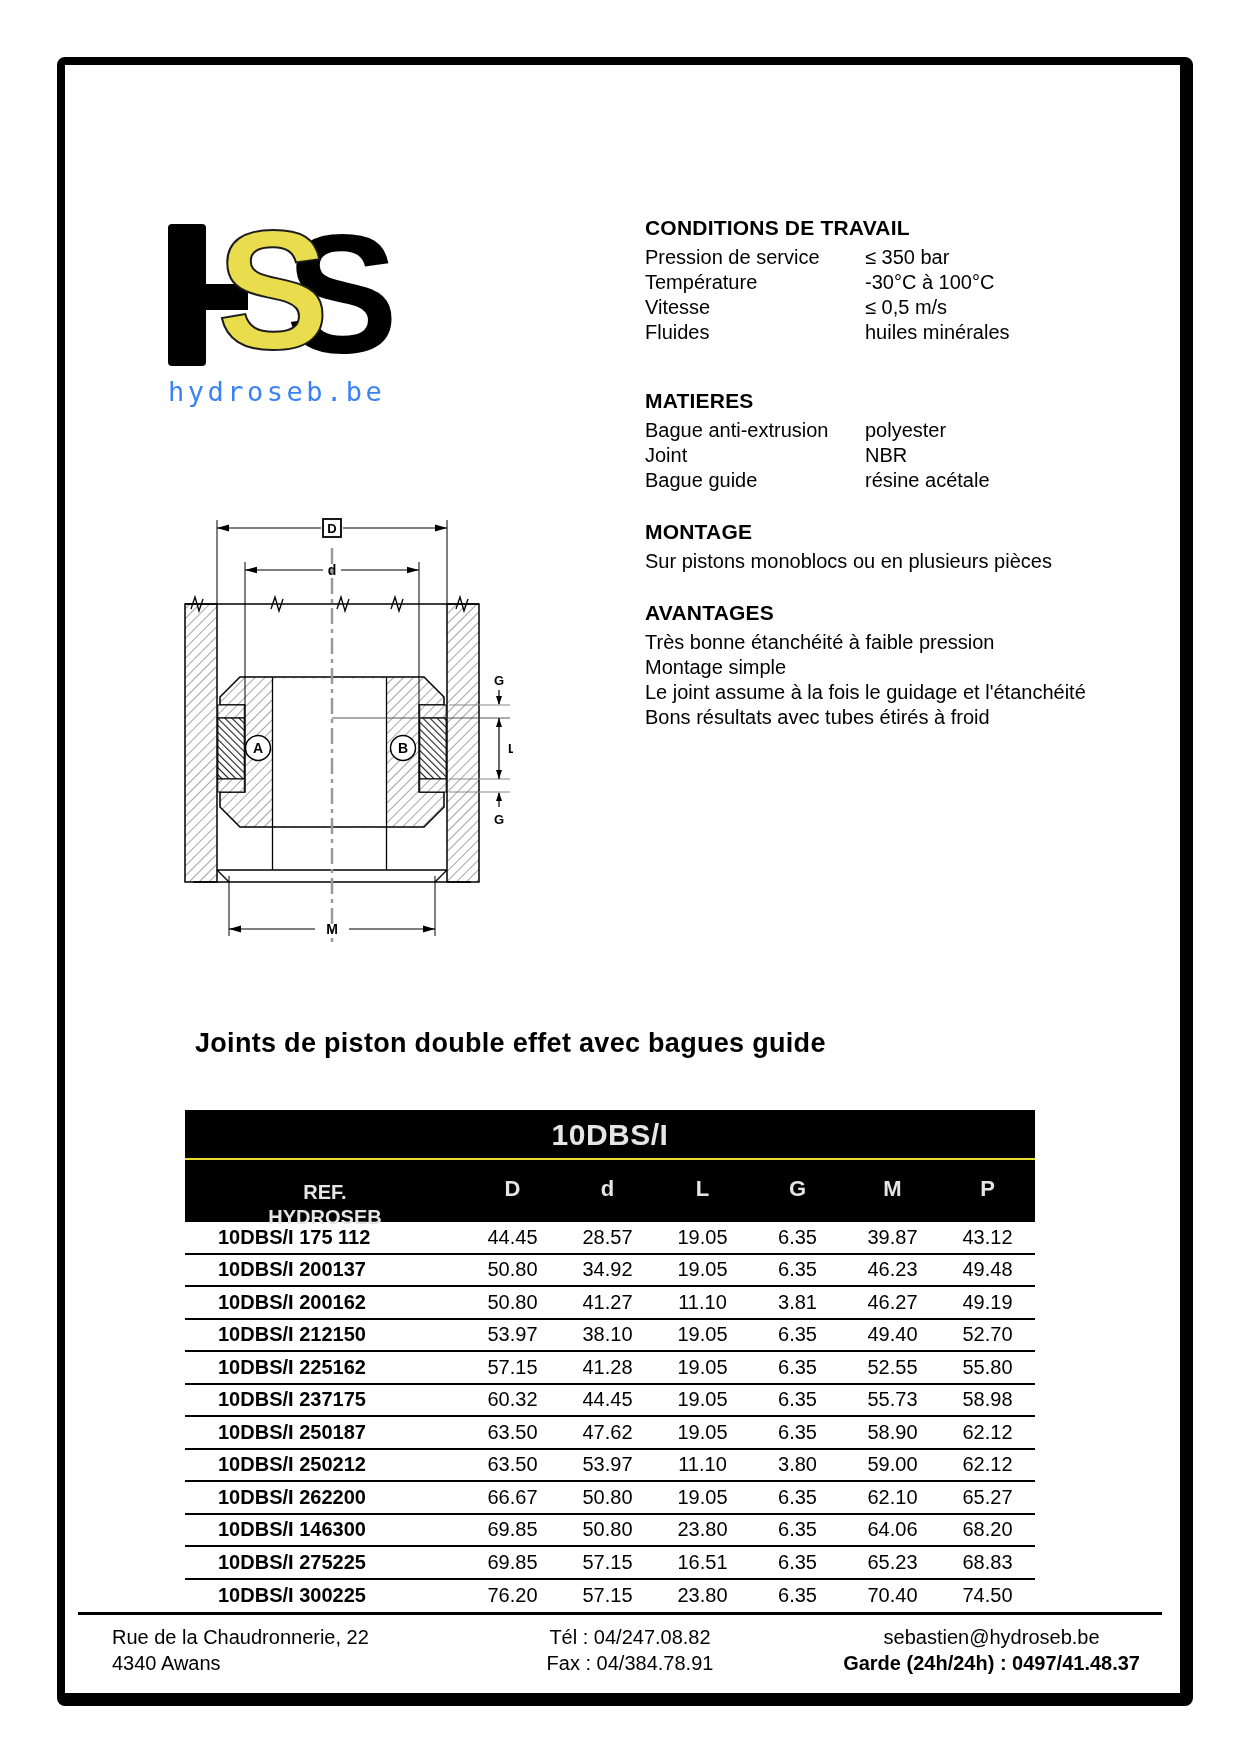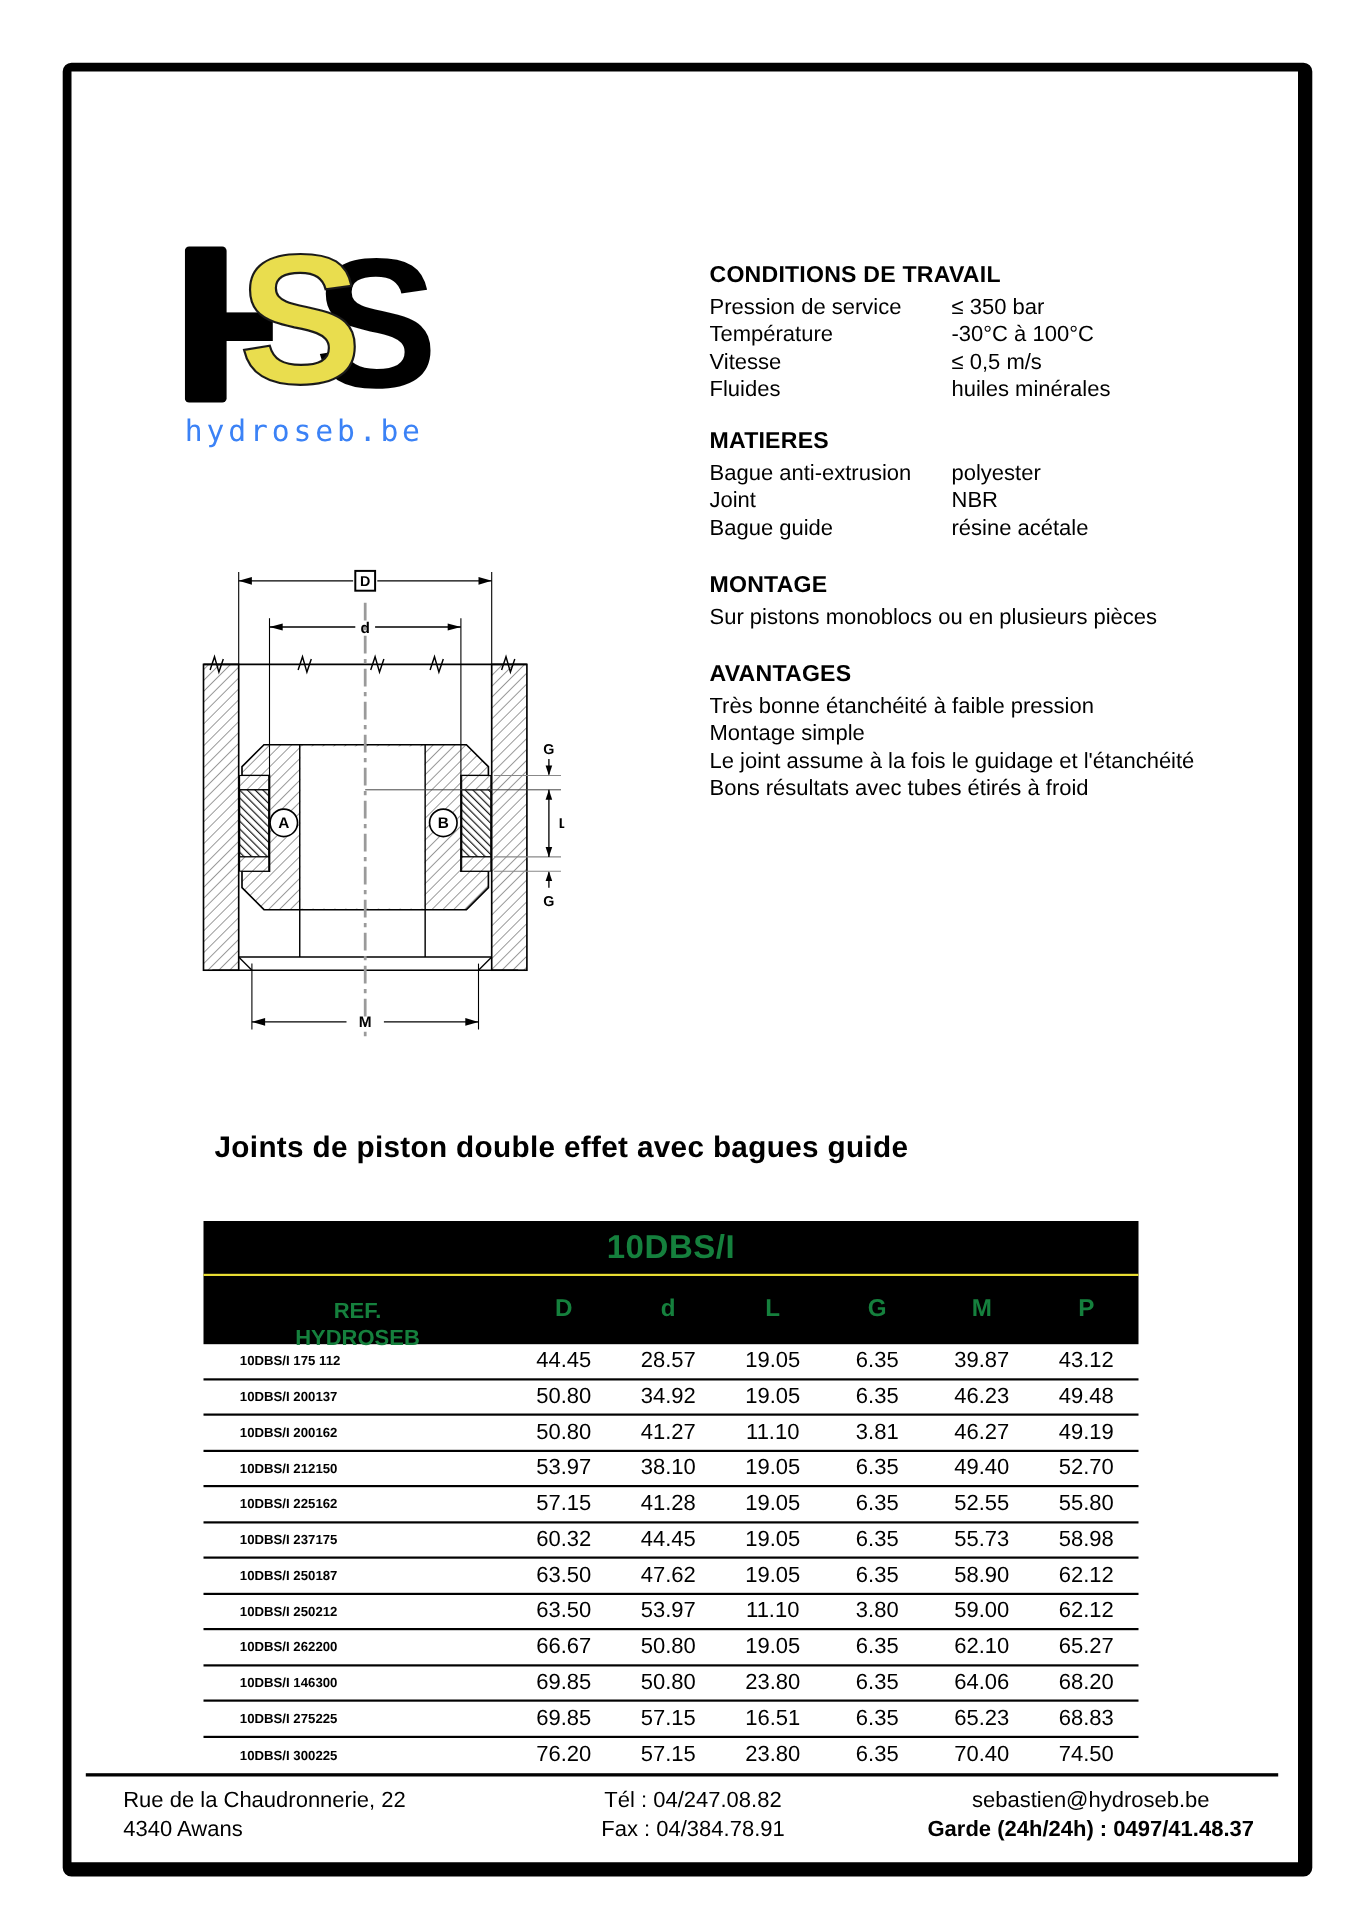--- a/index.html
+++ b/index.html
@@ -22,31 +22,31 @@
   .spec-row{display:flex;font-size:20px;line-height:25px}
   .spec-label{width:220px;flex:0 0 220px}
   .spec-value{flex:1}
   .text-line{font-size:20px;line-height:25px}
 
   
   .product-title{position:absolute;left:195px;top:1028px;font-size:27px;font-weight:bold;letter-spacing:.3px}
 
   
   .dtable{position:absolute;left:185px;top:1110px;width:850px}
-  .t-head{background:#000;color:#15803d}
+  .t-head{background:#000;color:#e5e5e5}
   .t-series{height:48px;line-height:50px;text-align:center;font-size:30px;font-weight:bold;letter-spacing:.5px}
   .t-rule{height:2px;background:#E8DC33}
   .t-sub{display:flex;height:62px}
   .t-refhead{width:280px;flex:0 0 280px;text-align:center;padding-top:20px;
     font-size:20px;font-weight:bold;line-height:25px}
   .t-cols{display:flex;flex:1}
   .t-col{width:95px;flex:0 0 95px;text-align:center;font-size:22px;font-weight:bold;line-height:58px}
   .t-row{display:flex;height:32.5px;align-items:center;border-bottom:2px solid #000}
   .t-row:last-child{border-bottom:none}
-  .t-ref{width:280px;flex:0 0 280px;padding-left:33px;font-size:12px;font-weight:bold;white-space:nowrap}
+  .t-ref{width:280px;flex:0 0 280px;padding-left:33px;font-size:20px;font-weight:bold;white-space:nowrap}
   .t-val{width:95px;flex:0 0 95px;text-align:center;font-size:20px}
 
   
   .footer-rule{position:absolute;left:78px;top:1612px;width:1084px;height:2.5px;background:#000}
   .footer{font-size:20px;line-height:26px}
   .footer .bold{font-weight:bold}
   .f-left{position:absolute;left:112px;top:1624px}
   .f-center{position:absolute;left:450px;top:1624px;width:360px;text-align:center}
   .f-right{position:absolute;right:99px;top:1624px;text-align:center}
 
@@ -60,21 +60,21 @@
 <div class="logo">
   <svg width="236" height="148" viewBox="0 0 236 148">
     <rect x="0" y="2" width="38" height="142" rx="4" fill="#000"></rect>
     <rect x="28" y="62" width="52" height="26" fill="#000"></rect>
     <text x="174" y="130" font-size="168" font-weight="bold" text-anchor="middle" fill="#000">S</text>
     <text x="105" y="126" font-size="168" font-weight="bold" text-anchor="middle" fill="#E9DD4E" stroke="#1a1a1a" stroke-width="2">S</text>
   </svg>
   <div class="wordmark">hydroseb.be</div>
 </div>
 
-<section class="spec" style="top:238px">
+<section class="spec" style="top:216px">
   <h3>CONDITIONS DE TRAVAIL</h3>
   <div>
       <div class="spec-row">
         <span class="spec-label">Pression de service</span>
         <span class="spec-value">≤ 350 bar</span>
       </div>
       <div class="spec-row">
         <span class="spec-label">Température</span>
         <span class="spec-value">-30°C à 100°C</span>
       </div>

